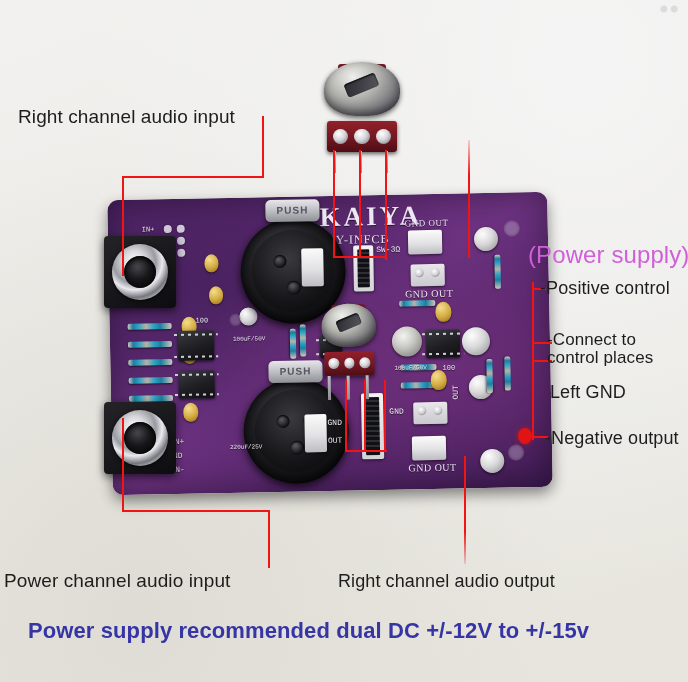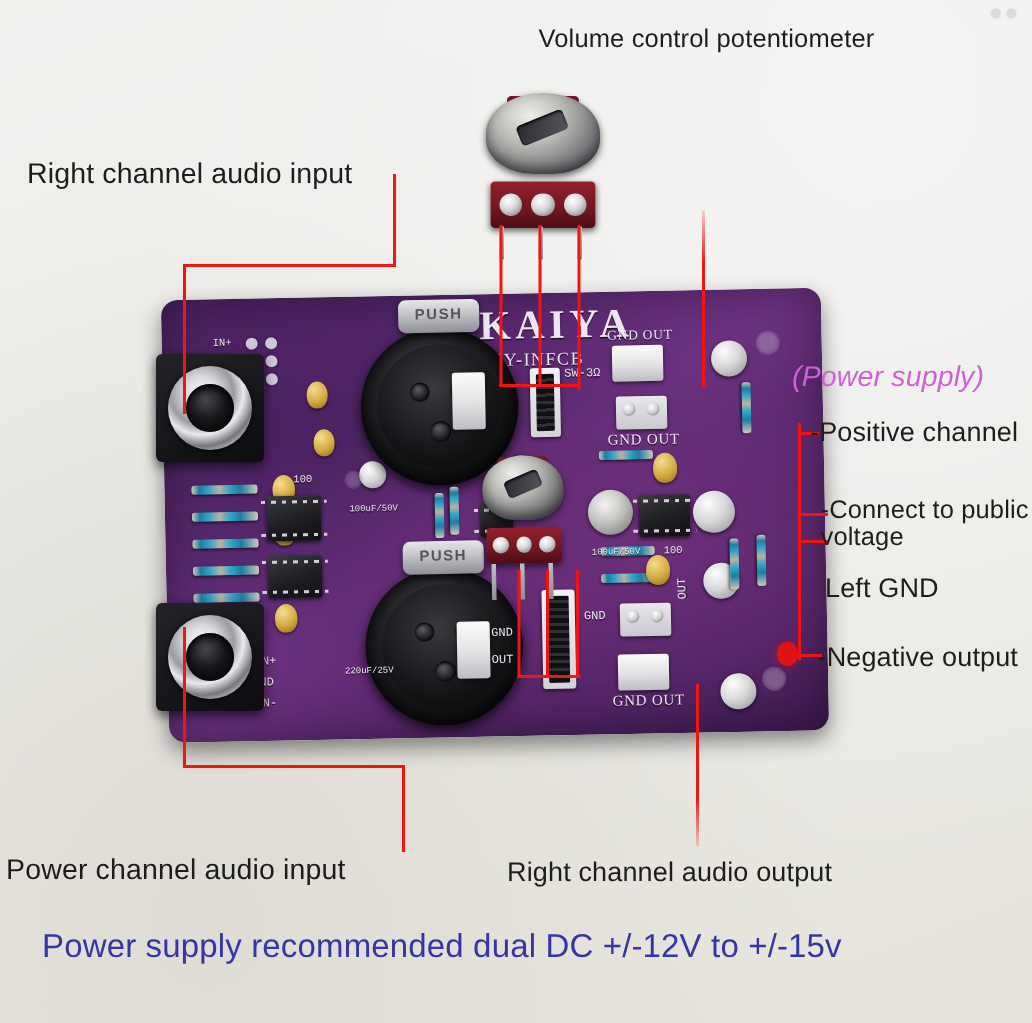--- a/index.html
+++ b/index.html
@@ -15,21 +15,21 @@
     width:688px;height:682px;
     background:
       radial-gradient(ellipse at 20% 90%, #dedcd4 0%, rgba(222,220,212,0) 55%),
       radial-gradient(ellipse at 85% 10%, #f4f4f4 0%, rgba(244,244,244,0) 60%),
       linear-gradient(160deg,#f2f1ef 0%,#ecebe7 45%,#e6e4dc 100%);
   }
   
   .lbl{position:absolute;color:#1d1d1d;white-space:nowrap;letter-spacing:.1px;}
   .lbl.blue{color:#3a3a9c;}
   .lbl.magenta{color:#d060d8;}
-  .lbl.navy{color:#3535a5;}
+  .lbl.navy{color:#3535a5;font-weight:bold;}
 
   
   .rl{position:absolute;background:#f01414;}
   .rl.h{height:2px;}
   .rl.v{width:2px;}
   .rl.soft{background:linear-gradient(to bottom,#f01414 0%,#f01414 70%,rgba(240,20,20,.15) 100%);}
   .rl.soft2{background:linear-gradient(to top,#f01414 0%,#f01414 70%,rgba(240,20,20,.15) 100%);}
 
   
   #board{
@@ -308,32 +308,31 @@
 
   <div class="rl v soft" style="left:464px;top:456px;height:108px;"></div>
 
   <div class="rl v" style="left:532px;top:282px;height:158px;"></div>
   <div class="rl h" style="left:532px;top:288px;width:14px;"></div>
   <div class="rl h" style="left:532px;top:342px;width:20px;"></div>
   <div class="rl h" style="left:532px;top:360px;width:20px;"></div>
   <div class="rl h" style="left:524px;top:436px;width:24px;"></div>
   <div style="position:absolute;left:518px;top:428px;width:14px;height:16px;border-radius:50%;background:#e01414;box-shadow:0 0 6px rgba(224,20,20,.6);"></div>
 
-  <div class="lbl" style="left:359px;top:16px;font-size:17px;">Volume control potentiometer</div>
 
 
   <div class="lbl" style="left:18px;top:106px;font-size:19px;">Right channel audio input</div>
 
 
-  <div class="lbl magenta" style="left:528px;top:241px;font-size:19px;font-style:italic;">(Power supply)</div>
-
-  <div class="lbl" style="left:540px;top:278px;font-size:18px;">-Positive channel</div>
+  <div class="lbl magenta" style="left:528px;top:241px;font-size:24px;">(Power supply)</div>
+
+  <div class="lbl" style="left:540px;top:278px;font-size:18px;">-Positive control</div>
 
   <div class="lbl" style="left:547px;top:331px;font-size:17px;line-height:18px;white-space:normal;width:140px;">
-    <span>-Connect to public voltage</span>
+    <span>-Connect to control places</span>
   </div>
 
   <div class="lbl" style="left:550px;top:382px;font-size:18px;">Left GND</div>
 
   <div class="lbl" style="left:545px;top:428px;font-size:18px;">-Negative output</div>
 
   <div class="lbl" style="left:4px;top:570px;font-size:19px;">Power channel audio input</div>
 
   <div class="lbl" style="left:338px;top:571px;font-size:18px;">Right channel audio output</div>
 

